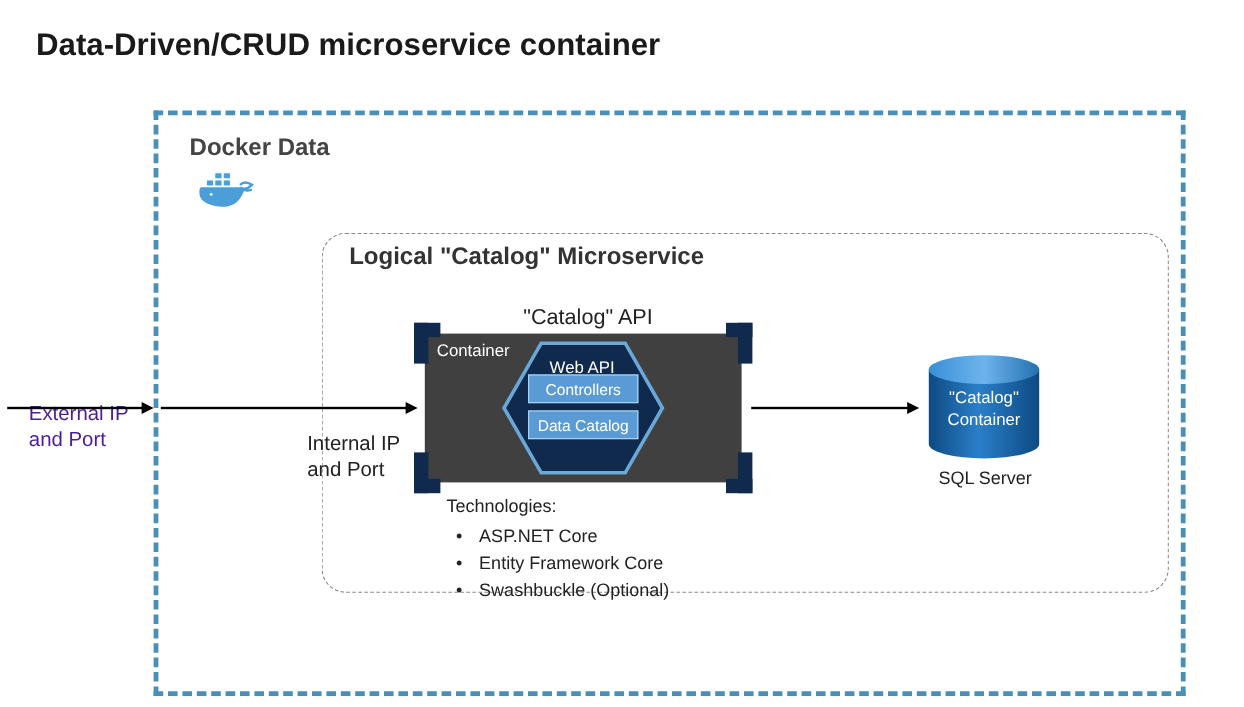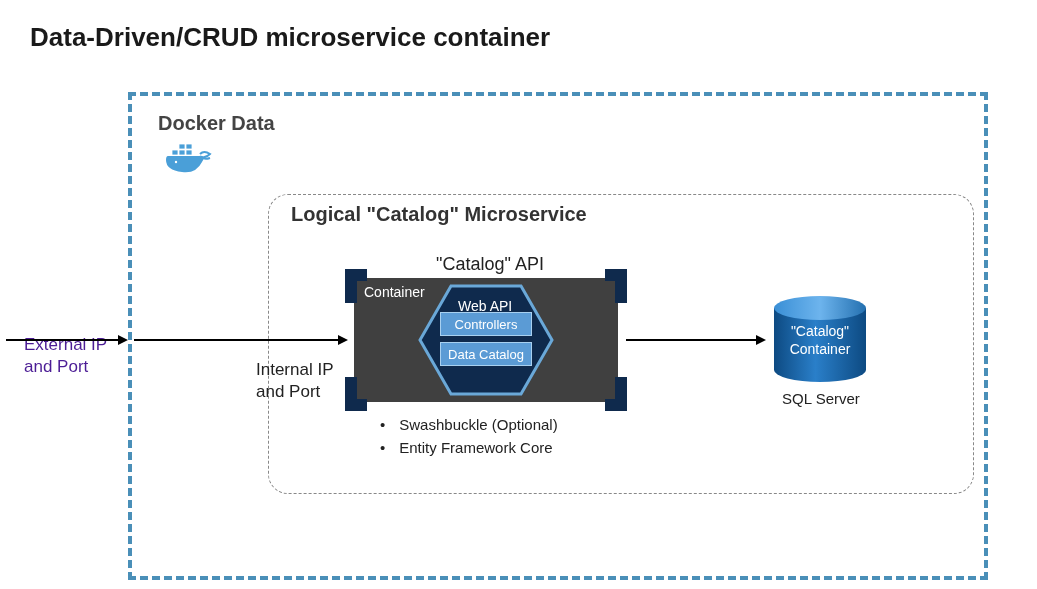--- a/index.html
+++ b/index.html
@@ -256,23 +256,25 @@
     <div class="webapi-label">Web API</div>
     <div class="inner-box controllers-box">Controllers</div>
     <div class="inner-box dataaccess-box">Data Catalog</div>
   </div>
 </div>
 
 <div class="arrow-line" style="top:339px; left:626px; width:132px;"></div>
 <div class="arrow-head" style="top:335px; left:756px;"></div>
 
 <div class="tech-block">
+  <div>Technologies:</div>
   <ul>
+    <li>ASP.NET Core</li>
+    <li>Entity Framework Core</li>
     <li>Swashbuckle (Optional)</li>
-    <li>Entity Framework Core</li>
   </ul>
 </div>
 
 <div class="db-cylinder">
   <svg width="100" height="90" viewBox="0 0 100 90">
     <defs>
       <linearGradient id="dbgrad" x1="0" x2="1" y1="0" y2="0">
         <stop offset="0%" stop-color="#0d4a82"></stop>
         <stop offset="45%" stop-color="#2a7fc9"></stop>
         <stop offset="100%" stop-color="#0d4a82"></stop>

